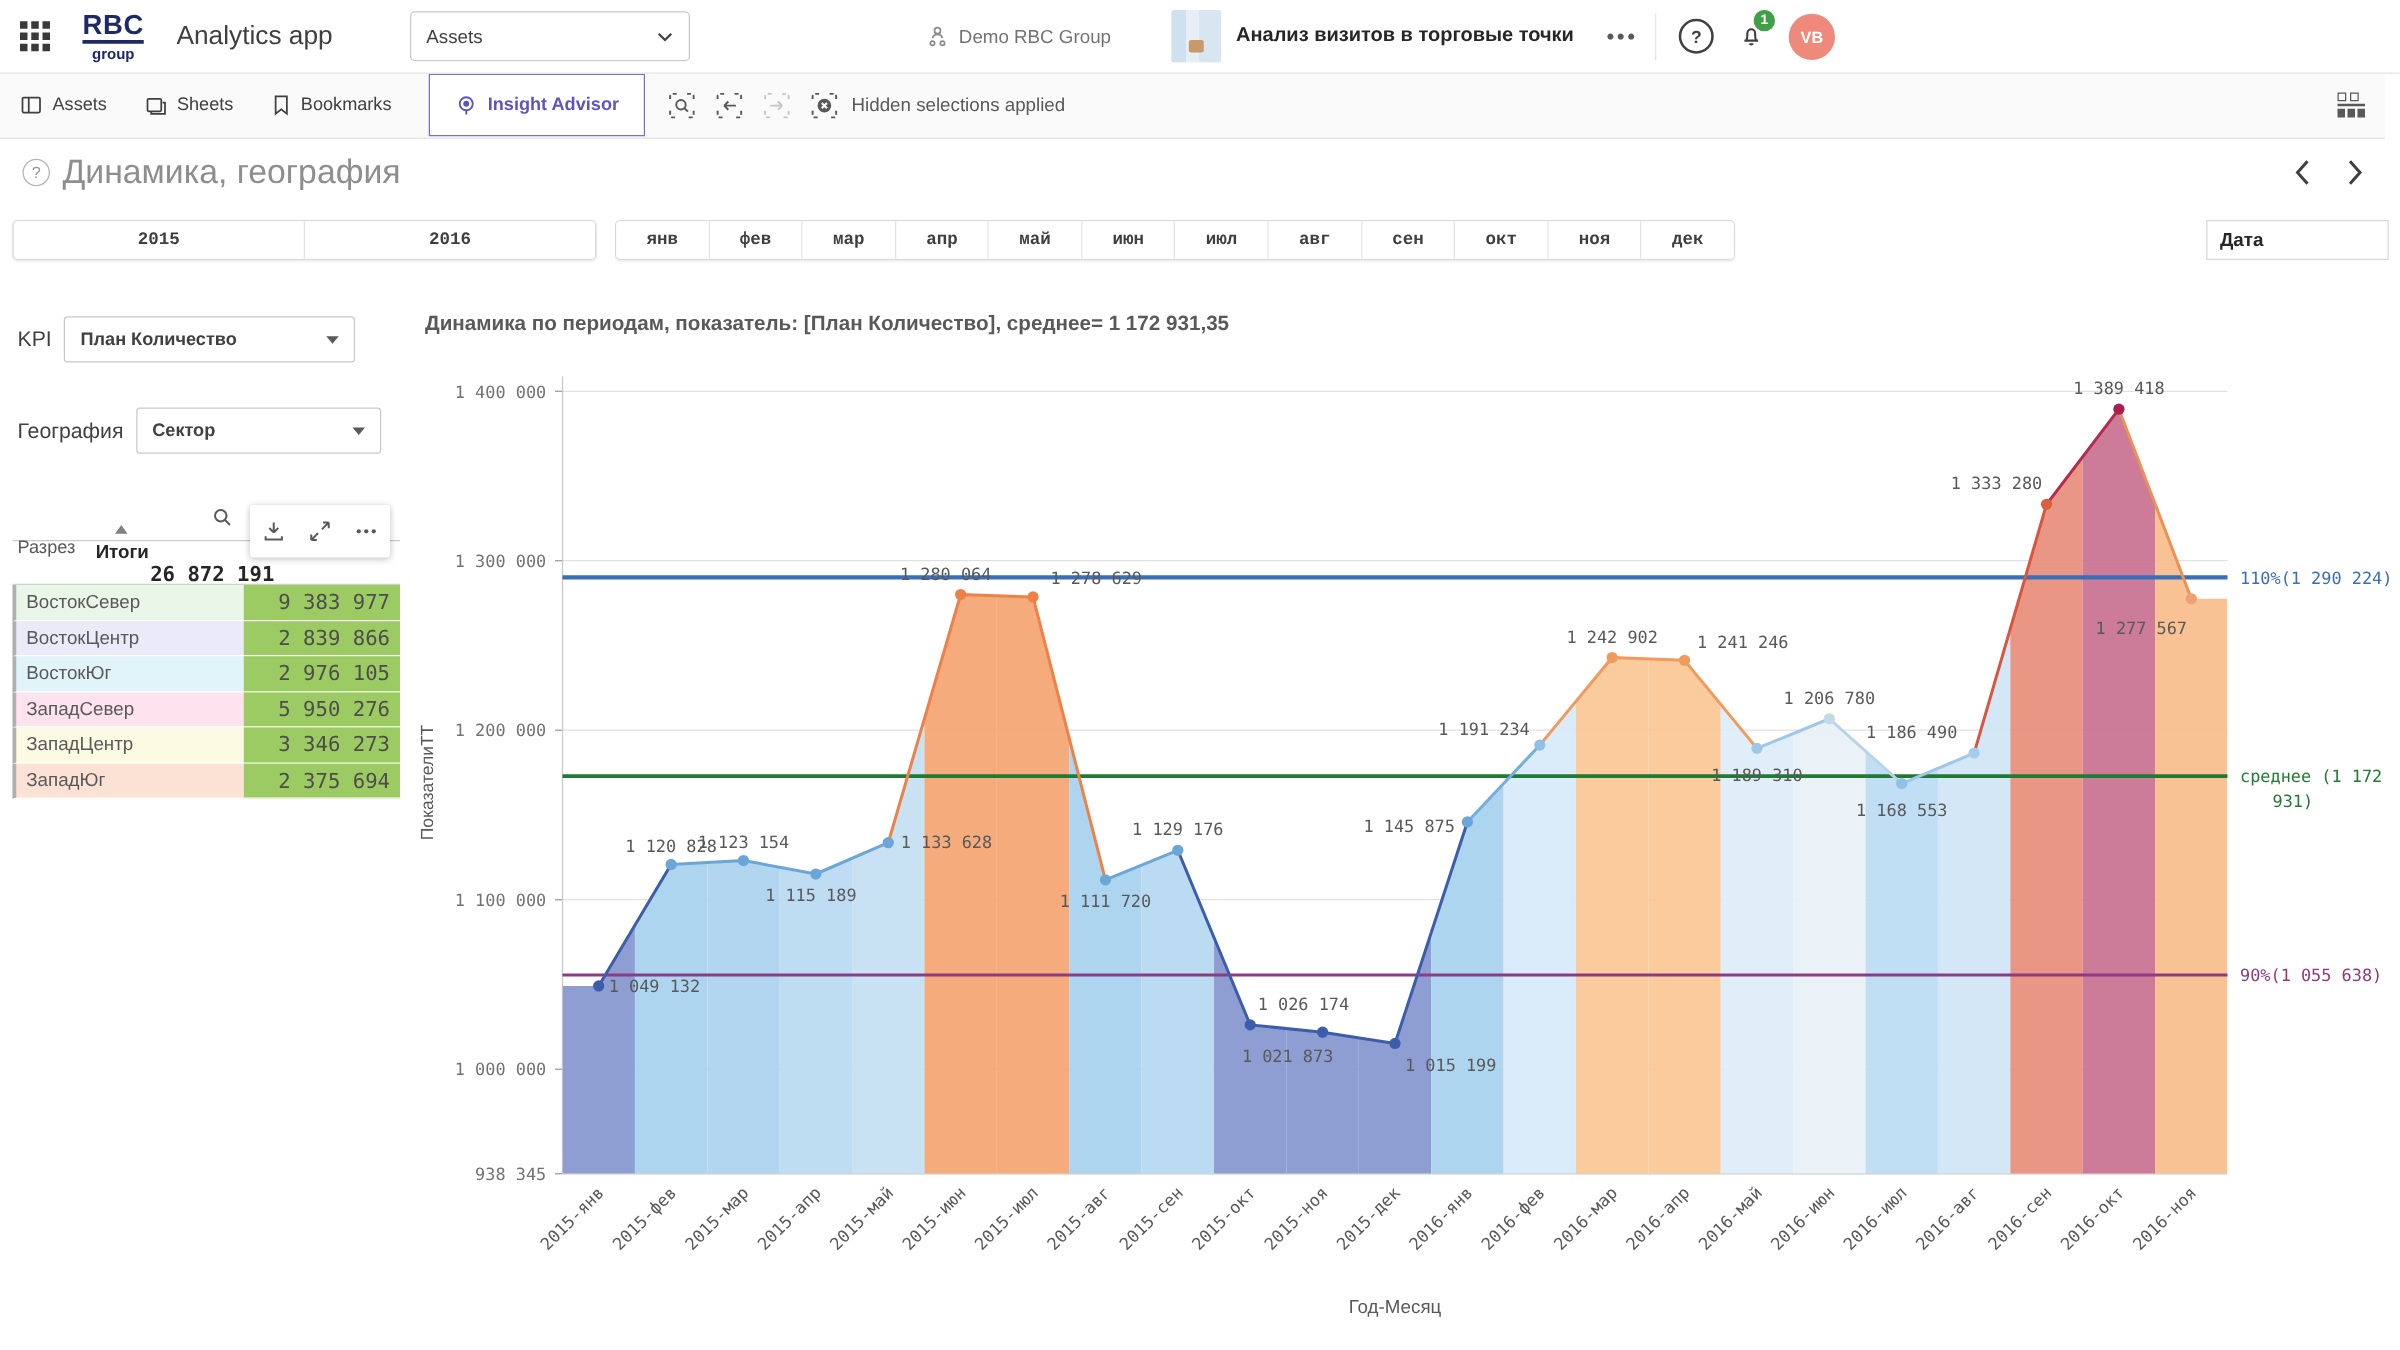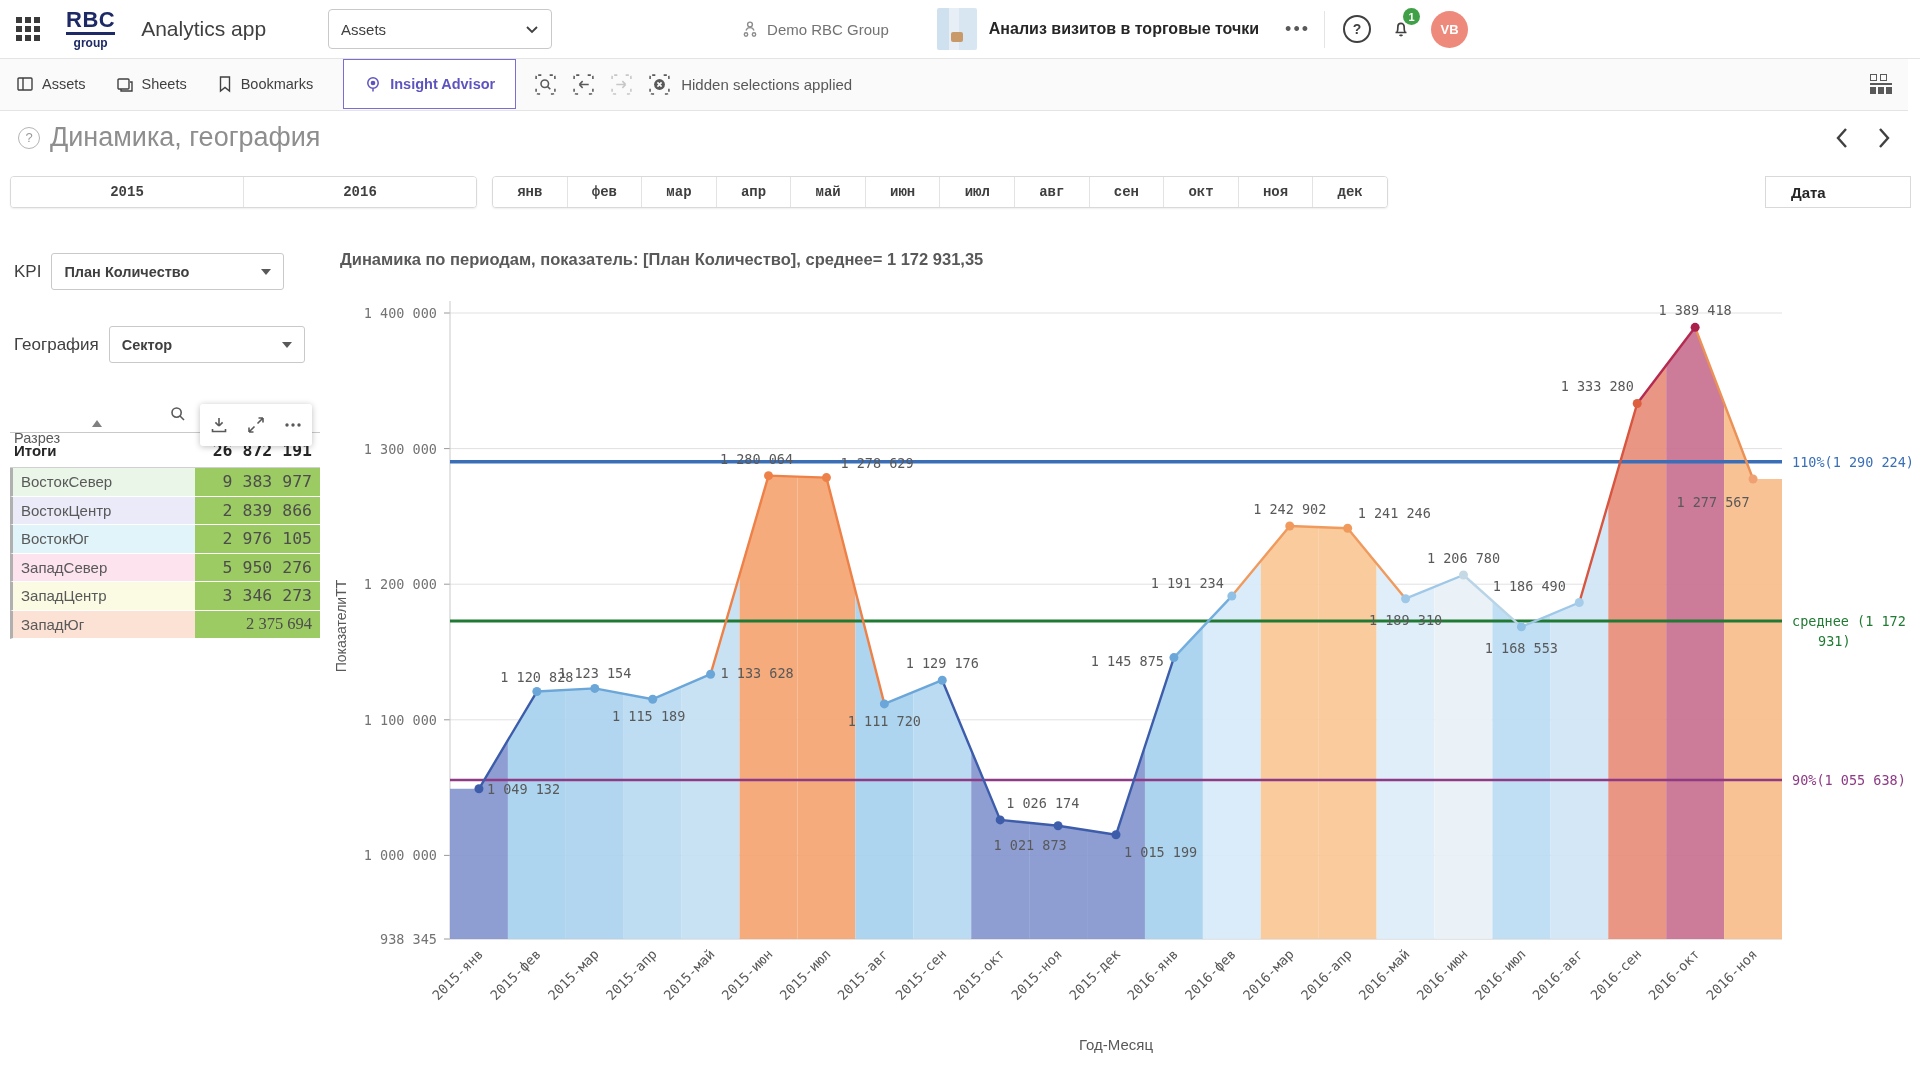--- a/index.html
+++ b/index.html
@@ -75,21 +75,21 @@
   
   .filter-row{position:absolute;top:66px;left:0;right:0;height:32px;}
   .fgroup{position:absolute;top:0;height:32px;display:flex;background:#fff;border:1px solid #d9d9d9;
           border-radius:4px;box-sizing:border-box;box-shadow:0 1px 2px rgba(0,0,0,.07);overflow:hidden;font-family:Liberation Mono, monospace;}
   .fgroup .fbtn{flex:1;display:flex;align-items:center;justify-content:center;font-size:14px;
                 font-weight:bold;color:#3f3f3f;cursor:pointer;border-left:1px solid #e3e3e3;background:#fff;}
   .fgroup .fbtn:first-child{border-left:none;}
   .years{left:10px;width:467px;}
   .months{left:492px;width:896px;}
   .date-box{position:absolute;top:0;left:1765px;width:146px;height:32px;border:1px solid #d9d9d9;
-            background:#fff;box-sizing:border-box;display:flex;align-items:center;padding-left:25px;
+            background:#fff;box-sizing:border-box;display:flex;align-items:center;padding-left:10px;
             font-size:15px;font-weight:bold;color:#262626;cursor:pointer;}
 
   
   .ctl-row{position:absolute;left:14px;display:flex;align-items:center;gap:10px;}
   .ctl-label{font-size:17px;font-weight:normal;color:#404040;}
   .select{height:37px;background:#fff;border:1px solid #c9c9c9;border-radius:3px;display:flex;
           align-items:center;padding:0 12px;font-size:14.5px;font-weight:bold;color:#404040;cursor:pointer;
           box-sizing:border-box;}
   .caret{width:0;height:0;border-left:5px solid transparent;border-right:5px solid transparent;
          border-top:6px solid #595959;margin-left:auto;}
@@ -98,21 +98,21 @@
   #geo-row{top:216px;}
   #geo-row .select{width:196px;}
 
   
   .ptable{position:absolute;left:10px;top:288px;width:310px;font-size:15px;}
   .t-header{display:flex;align-items:center;height:34px;border-bottom:1px solid #c9c9c9;position:relative;}
   .t-header .hname{color:#595959;font-size:14.5px;padding-left:4px;margin-top:45px;}
   .sort-asc{position:absolute;left:82px;top:22px;width:0;height:0;border-left:5px solid transparent;
             border-right:5px solid transparent;border-bottom:7px solid #808080;}
   .t-search{position:absolute;left:158px;top:6px;cursor:pointer;}
-  .t-totals{display:flex;height:34px;align-items:center;border-bottom:1px solid #d0d0d0;}
+  .t-totals{display:flex;height:34px;align-items:center;border-bottom:1px solid #d0d0d0;flex-direction:column;}
   .t-totals .c1{width:185px;font-weight:bold;color:#262626;padding-left:4px;box-sizing:border-box;}
   .t-totals .c2{width:125px;text-align:right;font-weight:bold;color:#262626;font-size:16.5px;
                 padding-right:8px;box-sizing:border-box;}
   .trow{display:flex;height:28.5px;cursor:pointer;}
   .trow .c1{width:185px;display:flex;align-items:center;padding-left:8px;box-sizing:border-box;
             color:#595959;border-bottom:1px solid #fff;border-left:3px solid #b0b0b0;}
   .trow .c2{width:125px;display:flex;align-items:center;justify-content:flex-end;padding-right:8px;
             box-sizing:border-box;color:#4d4d4d;font-size:16.5px;border-bottom:1px solid #fff;}
   .obj-toolbar{position:absolute;left:200px;top:294px;width:112px;height:42px;background:#fff;
                border-radius:3px;box-shadow:0 1px 6px rgba(0,0,0,.25);display:flex;align-items:center;
@@ -325,21 +325,21 @@
         <div class="trow">
           <span class="c1" style="background: rgb(252, 227, 238);">ЗападСевер</span>
           <span class="c2 mono" style="background: rgb(156, 202, 99);">5 950 276</span>
         </div>
         <div class="trow">
           <span class="c1" style="background: rgb(251, 250, 226);">ЗападЦентр</span>
           <span class="c2 mono" style="background: rgb(156, 202, 99);">3 346 273</span>
         </div>
         <div class="trow">
           <span class="c1" style="background: rgb(252, 225, 213);">ЗападЮг</span>
-          <span class="c2 mono" style="background: rgb(156, 202, 99); font-family: Liberation Serif, serif;">2 375 694</span>
+          <span class="c2 mono" style="background: rgb(156, 202, 99);">2 375 694</span>
         </div>
       </div>
   </div>
 
   <div class="obj-toolbar">
     <svg class="ic" width="20" height="20" viewBox="0 0 20 20" fill="none" stroke="#595959" stroke-width="1.6">
       <path d="M10 3 v8 M10 11 l-3.6 -3.6 M10 11 l3.6 -3.6 M3.5 14 v2.5 h13 V14"></path>
     </svg>
     <svg class="ic" width="20" height="20" viewBox="0 0 20 20" fill="none" stroke="#595959" stroke-width="1.6">
       <path d="M17 3 h-4.5 M17 3 v4.5 M17 3 l-5.5 5.5 M3 17 h4.5 M3 17 v-4.5 M3 17 l5.5 -5.5"></path>

